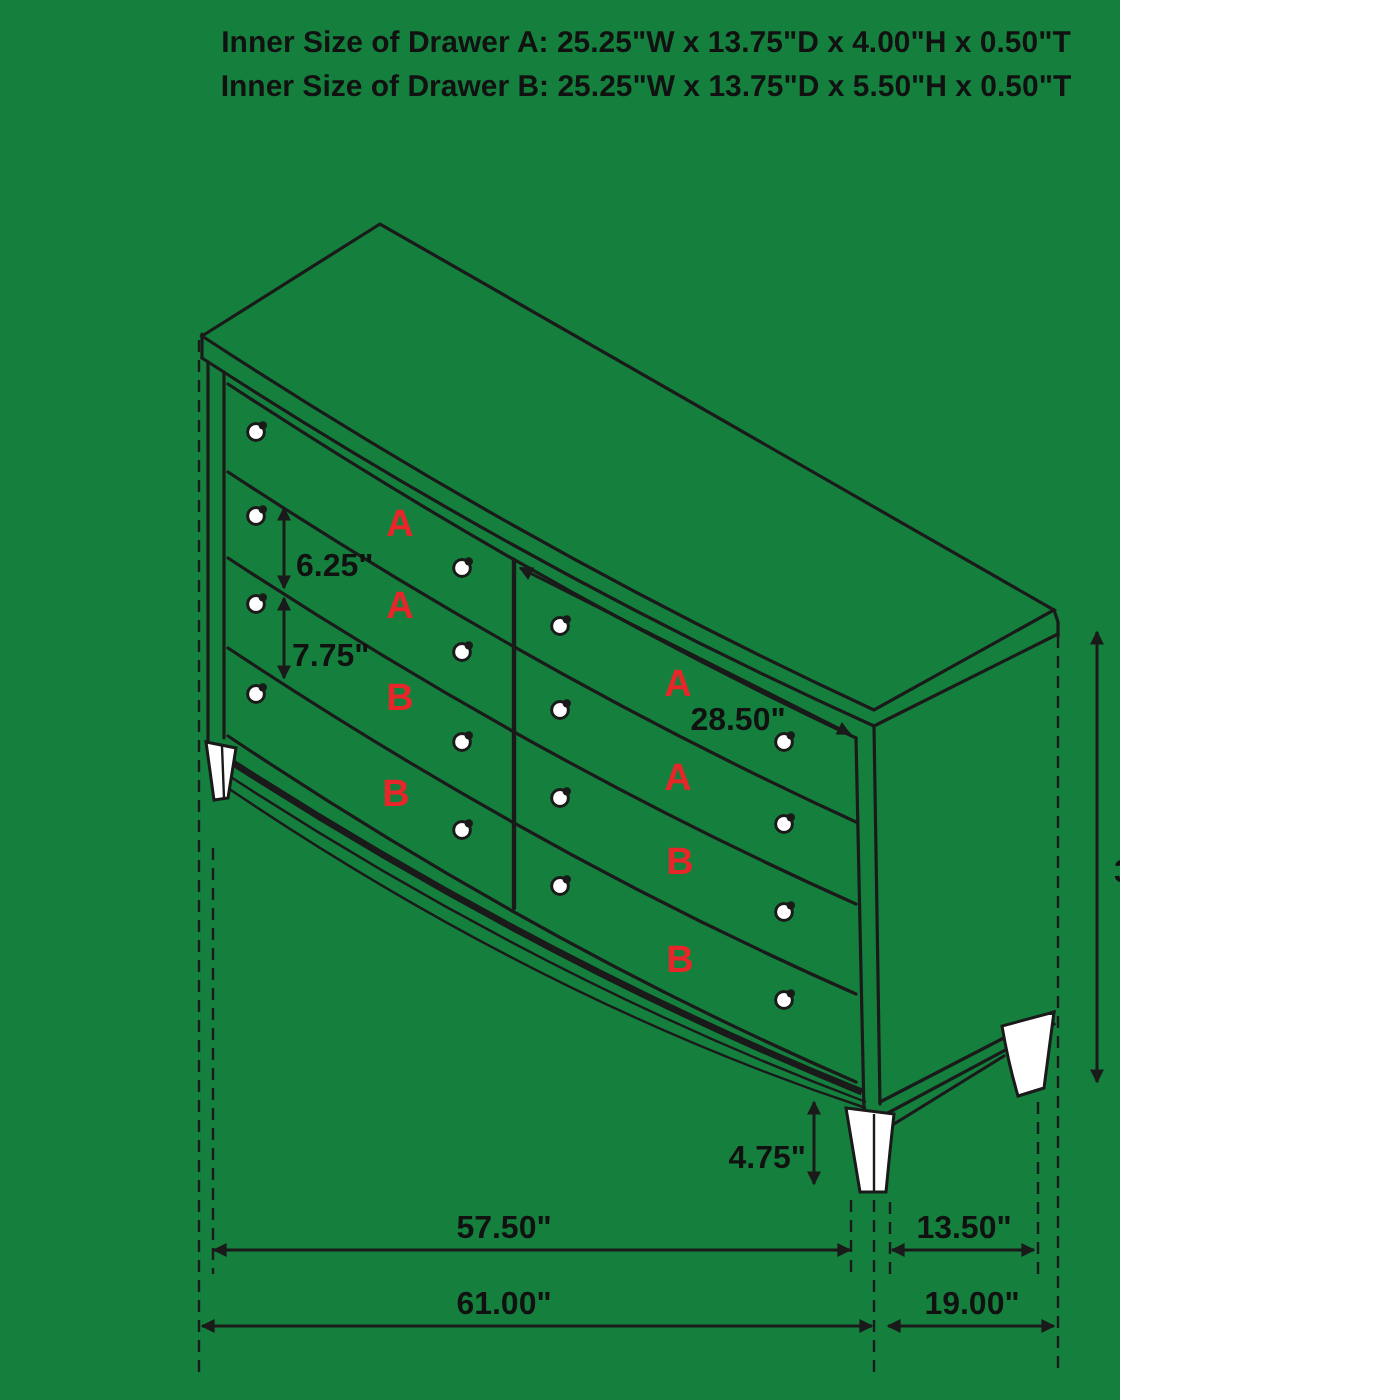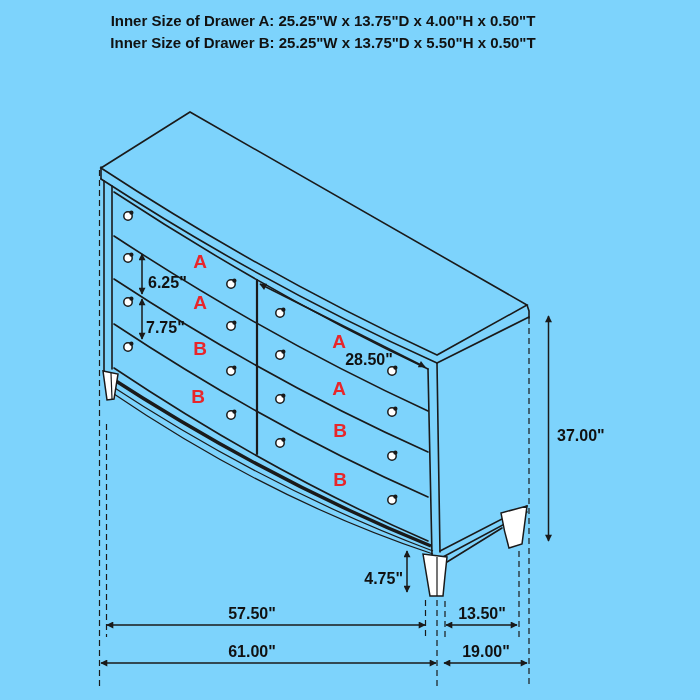--- a/index.html
+++ b/index.html
@@ -1,16 +1,16 @@
 <!DOCTYPE html>
 <html><head>
 <meta charset="utf-8">
 <style>
   html,body{margin:0;padding:0;background:#ffffff;}
-  .stage{position:relative;width:700px;height:700px;background:#7dd3fc;overflow:hidden;
+  .stage{position:relative;width:560px;height:700px;background:#15803d;overflow:hidden;
          font-family:"Liberation Sans", sans-serif;}
   svg{position:absolute;left:0;top:0;}
   text{font-family:"Liberation Sans", sans-serif;}
   .hdr{font-size:15px;font-weight:bold;fill:#111;}
   .dim{font-size:16px;font-weight:bold;fill:#111;}
   .ab{font-size:19px;font-weight:bold;}
   .ln{stroke:#1a1a1a;stroke-width:1.6;fill:none;stroke-linecap:round;}
   .thick{stroke:#1a1a1a;stroke-width:3.4;fill:none;}
   .thin{stroke:#1a1a1a;stroke-width:1.2;fill:none;}
   .dash{stroke:#1a1a1a;stroke-width:1.2;fill:none;stroke-dasharray:6 4;}

